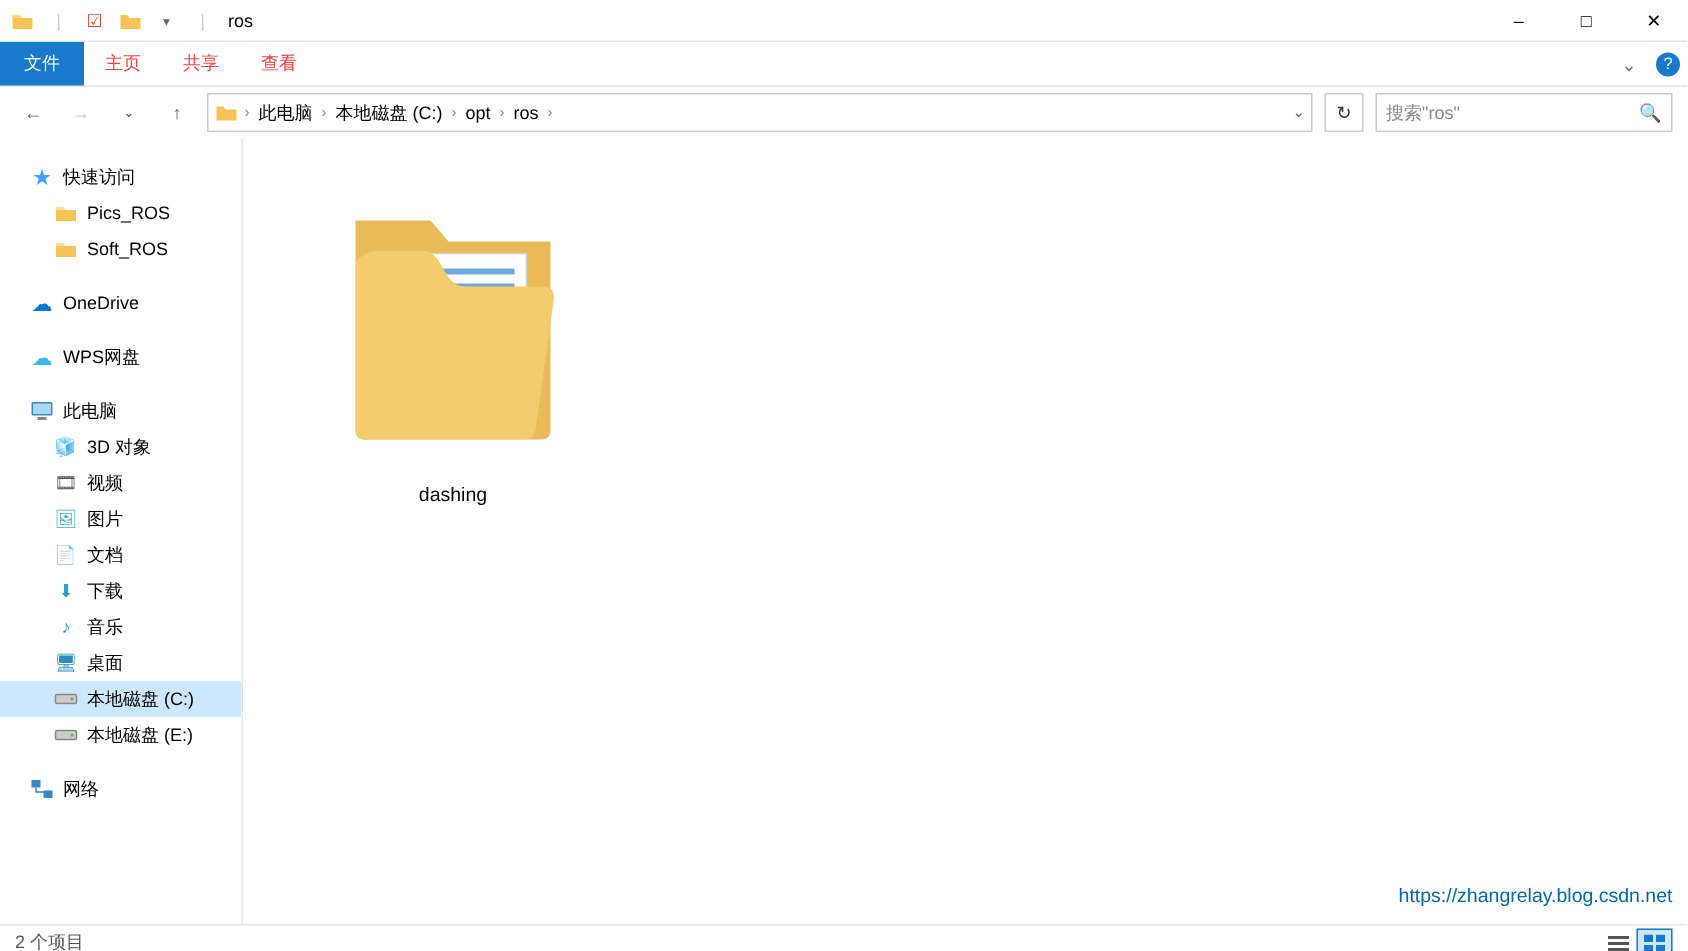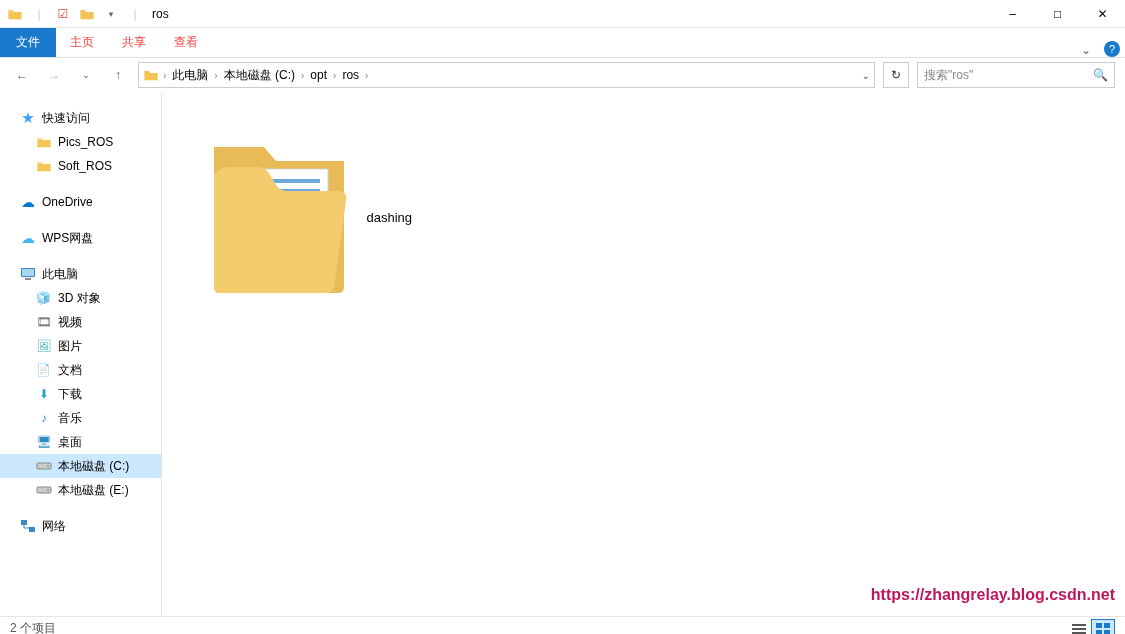--- a/index.html
+++ b/index.html
@@ -6,21 +6,21 @@
 body { width: 1125px; height: 634px; background: #fff; overflow: hidden; font-size: 12px; color: #000; }
 
 .titlebar { height: 28px; display: flex; align-items: center; background: #fff; border-bottom: 1px solid #e5e5e5; }
 .titlebar .qat { display: flex; align-items: center; padding-left: 4px; gap: 2px; }
 .titlebar .qat span { width: 22px; height: 22px; display: flex; align-items: center; justify-content: center; }
 .titlebar .title { padding-left: 6px; }
 .titlebar .spacer { flex: 1; }
 .win-controls { display: flex; }
 .win-controls div { width: 45px; height: 28px; display: flex; align-items: center; justify-content: center; }
 
-.ribbon { height: 30px; display: flex; align-items: flex-end; border-bottom: 1px solid #e1e1e1; background: #fff; }
+.ribbon { height: 30px; display: flex; align-items: center; border-bottom: 1px solid #e1e1e1; background: #fff; }
 .ribbon .file { background: #1979ca; color: #fff; padding: 0 16px; height: 100%; display: flex; align-items: center; }
 .ribbon .tab { padding: 0 14px; height: 100%; display: flex; align-items: center; color: #ef4444; }
 .ribbon .rspacer { flex: 1; }
 .ribbon .rctl { width: 26px; display:flex;align-items:center;justify-content:center;color:#1979ca; }
 
 .addrbar { height: 34px; display: flex; align-items: center; gap: 8px; padding: 4px 10px; background: #fff; }
 .navbtn { width: 24px; height: 24px; display: flex; align-items: center; justify-content: center; color: #555; }
 .navbtn.disabled { color: #bbb; }
 .addrbox { flex: 1; height: 26px; border: 1px solid #ccc; display: flex; align-items: center; padding: 0 4px; gap: 4px; }
 .crumb { display: flex; align-items: center; gap: 2px; padding: 2px 2px; }
@@ -33,30 +33,30 @@
 
 .content { display: flex; height: 524px; }
 .sidebar { width: 162px; border-right: 1px solid #e5e5e5; padding-top: 14px; overflow-y: auto; }
 .tree-item { display: flex; align-items: center; height: 24px; padding-left: 20px; gap: 6px; }
 .tree-item.indent { padding-left: 36px; }
 .tree-item.selected { background: #cce8ff; }
 .tree-item .ticon { width: 16px; height: 16px; display: flex; align-items: center; justify-content: center; flex: none; }
 .tree-group { margin-bottom: 12px; }
 
 .main { flex: 1; padding: 20px 30px; display: flex; gap: 80px; align-items: flex-start; }
-.folder-item { display: flex; flex-direction: row; align-items: center; width: 220px; }
+.folder-item { display: flex; flex-direction: column; align-items: center; width: 220px; }
 .folder-icon { width: 180px; height: 200px; display: flex; align-items: center; justify-content: center; }
 .folder-label { margin-top: 10px; font-size: 13px; }
 
 .statusbar { height: 24px; border-top: 1px solid #e5e5e5; display: flex; align-items: center; padding: 0 10px; font-size: 12px; color: #555; }
 .statusbar .flex { flex: 1; }
 .viewbtn { width: 24px; height: 20px; display: flex; align-items: center; justify-content: center; border: 1px solid transparent; }
 .viewbtn.active { border-color: #1979ca; background: #cce8ff; }
 
-.watermark { position: absolute; right: 10px; bottom: 30px; color: #be185d; font-size: 16px; font-weight: bold; }
+.watermark { position: absolute; right: 10px; bottom: 30px; color: #0369a1; font-size: 13px; }
 
 
 .folder-svg-small { width: 16px; height: 14px; }
 </style>
 </head>
 <body>
 
 <div class="titlebar">
   <div class="qat">
     <span>

